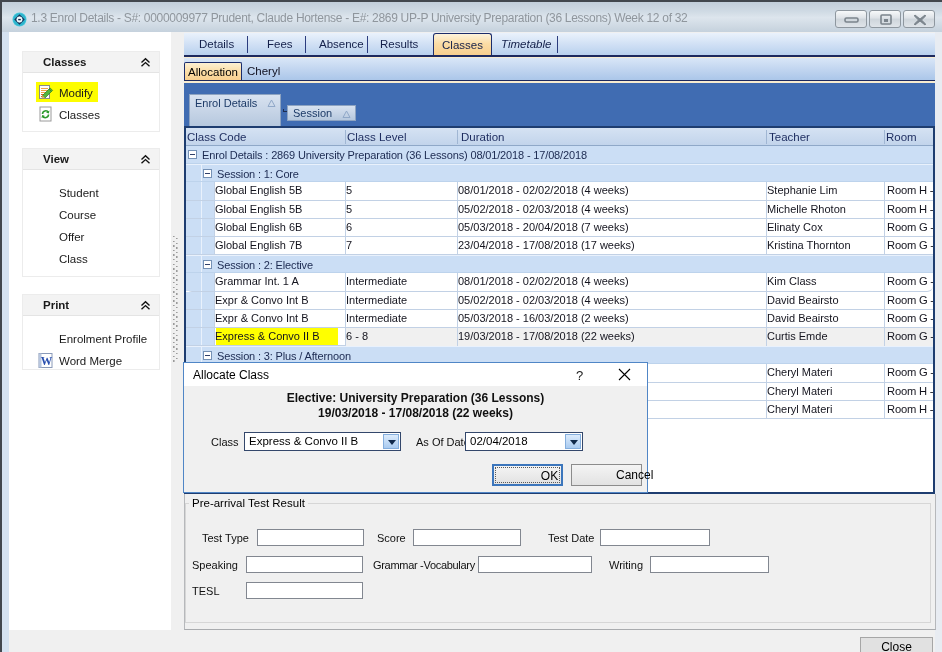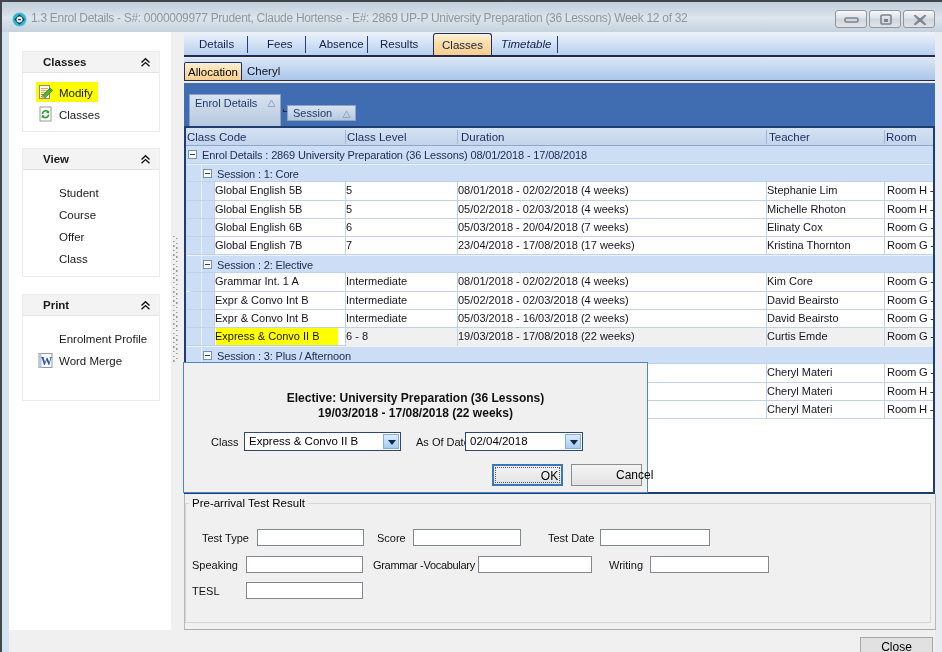--- a/index.html
+++ b/index.html
@@ -167,21 +167,21 @@
       <span style="position:absolute;left:36px;">Course</span>
     </div>
   <div class="item">
       <span style="position:absolute;left:36px;">Offer</span>
     </div>
   <div class="item">
       <span style="position:absolute;left:36px;">Class</span>
     </div>
 </div>
 
-<div class="abs panel" style="top:294px; height:107px;">
+<div class="abs panel" style="top:294px; height:76px;">
   <div class="hdr">Print<svg class="chev" width="11" height="11" viewBox="0 0 11 11">
         <path d="M1.5 5.5 L5.5 1.8 L9.5 5.5" fill="none" stroke="#111" stroke-width="1.4"></path>
         <path d="M1.5 9.3 L5.5 5.6 L9.5 9.3" fill="none" stroke="#111" stroke-width="1.4"></path>
       </svg></div>
   <div class="item" style="margin-top:12px;">
       <span style="position:absolute;left:36px;">Enrolment Profile</span>
     </div>
   <div class="item">
     <span style="position:absolute;left:15px;top:3px;"><svg width="15" height="15" viewBox="0 0 15 15">
           <rect x="1" y="0.5" width="13" height="14" fill="#fff" stroke="#8a9ab8"></rect>
@@ -278,21 +278,21 @@
     </div>
   <div class="grow sess" style="top:127.2px;">
       <span class="minus" style="left:17px;"></span>
       <span style="position:absolute;left:31px;">Session : 2: Elective</span>
     </div>
   <div class="drow" style="top:145.4px;border-radius:6px;">
       <span class="ind"></span>
       <span class="cell c1">Grammar Int. 1 A</span>
       <span class="cell c2">Intermediate</span>
       <span class="cell c3">08/01/2018 - 02/02/2018 (4 weeks)</span>
-      <span class="cell c4">Kim Core</span>
+      <span class="cell c4">Kim Class</span>
       <span class="cell c5">Room G -</span>
     </div>
   <div class="drow" style="top:163.6px;">
       <span class="ind"></span>
       <span class="cell c1">Expr &amp; Convo Int B</span>
       <span class="cell c2">Intermediate</span>
       <span class="cell c3">05/02/2018 - 02/03/2018 (4 weeks)</span>
       <span class="cell c4">David Beairsto</span>
       <span class="cell c5">Room G -</span>
     </div>
@@ -337,20 +337,27 @@
       <span class="ind"></span>
       <span class="cell c1"></span>
       <span class="cell c2"></span>
       <span class="cell c3"></span>
       <span class="cell c4">Cheryl Materi</span>
       <span class="cell c5">Room H -</span>
     </div>
 </div>
 
 <div class="abs" id="dialog">
+  <div id="dlgtitle">
+    <span>Allocate Class</span>
+    <span style="position:absolute;left:392px;top:5px;font-size:13px;color:#1a1a1a;">?</span>
+    <svg style="position:absolute;left:434px;top:5px;" width="13" height="13">
+        <path d="M1 1 L12 12 M12 1 L1 12" stroke="#000" stroke-width="1.1"></path>
+      </svg>
+  </div>
   <div class="dlgbold" style="top:28px;">Elective: University Preparation (36 Lessons)</div>
   <div class="dlgbold" style="top:43px;">19/03/2018 - 17/08/2018 (22 weeks)</div>
   <div class="flabel" style="left:27px;top:73px;">Class</div>
   <div class="combo" style="left:60px;top:69px;width:157px;">Express &amp; Convo II B<span class="cbtn"></span></div>
   <div class="flabel" style="left:224px;top:73px;margin-left:8px;">As Of Date</div>
   <div class="combo" style="left:281px;top:69px;width:118px;">02/04/2018<span class="cbtn"></span></div>
   <div class="btn" id="okbtn" style="left:308px;top:101px;"><div class="focusrect"></div>OK</div>
   <div class="btn" style="left:387px;top:101px;">Cancel</div>
 </div>
 

